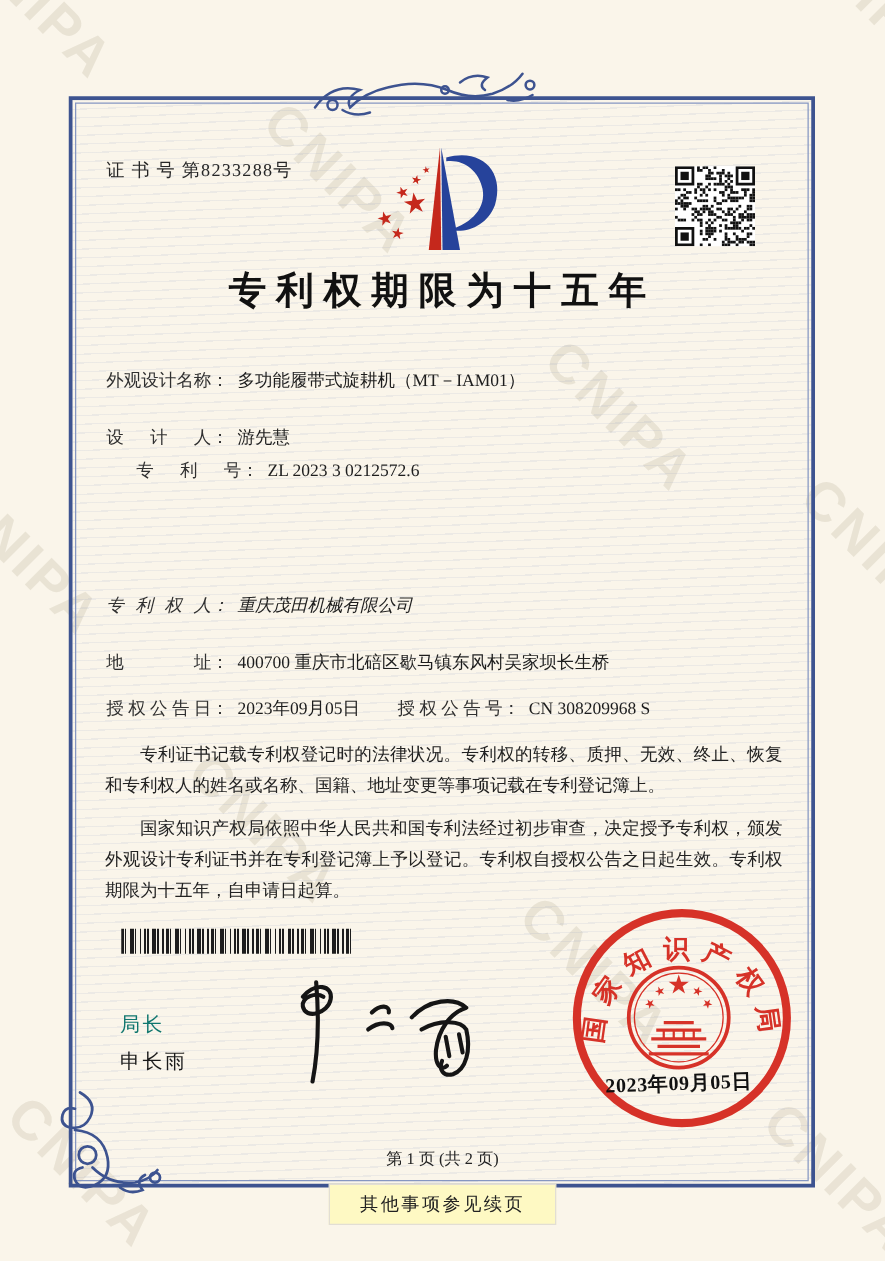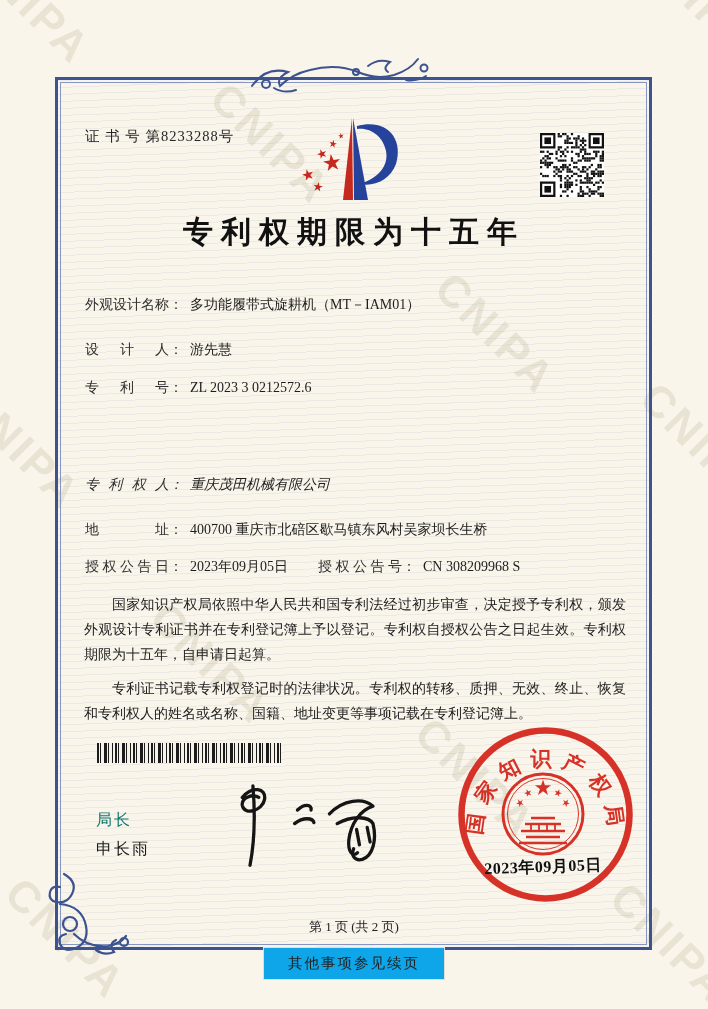--- a/index.html
+++ b/index.html
@@ -67,21 +67,21 @@
   .signature{position:absolute; left:212px; top:780px; z-index:3;}
   .seal{position:absolute; left:453px; top:722px; z-index:3; opacity:.95;}
   .seal-date{
     position:absolute; left:463px; top:857px; width:160px; text-align:center; z-index:4;
     font-size:16px; font-weight:bold; letter-spacing:.5px; color:#111;
     transform:rotate(-2deg);
   }
   .page-number{position:absolute; left:0; top:918px; width:100%; text-align:center; font-size:13px; color:#222; z-index:2;}
   .cont-note{
     position:absolute; left:50%; top:947px; transform:translateX(-50%); z-index:3;
-    background:#0ea5e9; border:1px solid #e2ded4; padding:6px 24px;
+    background:#fef9c3; border:1px solid #e2ded4; padding:6px 24px;
     font-size:14.5px; letter-spacing:2px; color:#222;
   }
 </style>
 </head>
 <body>
 
 <div class="page">
 
   <div class="wm" style="left:-55px;top:-5px;">CNIPA</div>
   <div class="wm" style="left:610px;top:-12px;">CNIPA</div>
@@ -408,39 +408,39 @@
   </svg>
 
   <div class="title">专利权期限为十五年</div>
 
   <div class="row" style="top:296px;">
     <span class="flabel">外观设计名称</span><span class="fcolon">：</span><span class="fvalue">多功能履带式旋耕机（MT－IAM01）</span>
   </div>
   <div class="row" style="top:341px;">
     <span class="flabel">设计人</span><span class="fcolon">：</span><span class="fvalue">游先慧</span>
   </div>
-  <div class="row" style="top:379px;">
+  <div class="row" style="top:368px;margin-left:24px;">
     <span class="flabel">专利号</span><span class="fcolon">：</span><span class="fvalue">ZL 2023 3 0212572.6</span>
   </div>
   <div class="row" style="top:476px;font-style:italic;">
     <span class="flabel">专利权人</span><span class="fcolon">：</span><span class="fvalue">重庆茂田机械有限公司</span>
   </div>
   <div class="row" style="top:521px;">
     <span class="flabel">地址</span><span class="fcolon">：</span><span class="fvalue">400700 重庆市北碚区歇马镇东风村吴家坝长生桥</span>
   </div>
   <div class="row" style="top:558px; position:absolute;">
     <span class="flabel">授权公告日</span><span class="fcolon">：</span><span class="fvalue">2023年09月05日</span>
     <span class="pair2">
       <span class="flabel">授权公告号</span><span class="fcolon">：</span><span class="fvalue">CN 308209968 S</span>
     </span>
   </div>
 
   <div class="body-text">
+    <p>专利证书记载专利权登记时的法律状况。专利权的转移、质押、无效、终止、恢复和专利权人的姓名或名称、国籍、地址变更等事项记载在专利登记簿上。</p>
     <p>国家知识产权局依照中华人民共和国专利法经过初步审查，决定授予专利权，颁发外观设计专利证书并在专利登记簿上予以登记。专利权自授权公告之日起生效。专利权期限为十五年，自申请日起算。</p>
-    <p>专利证书记载专利权登记时的法律状况。专利权的转移、质押、无效、终止、恢复和专利权人的姓名或名称、国籍、地址变更等事项记载在专利登记簿上。</p>
   </div>
 
   <div class="barcode"></div>
 
   <div class="signer-title">局长</div>
   <div class="signer-name">申长雨</div>
 
   <svg class="signature" width="200" height="92" viewBox="0 0 200 95">
     <g fill="none" stroke="#151515" stroke-width="3.4" stroke-linecap="round" stroke-linejoin="round">
       <path d="M28,18 C38,6 53,8 51,20 C49,32 30,37 28,26 C27,18 39,14 45,18"></path>

